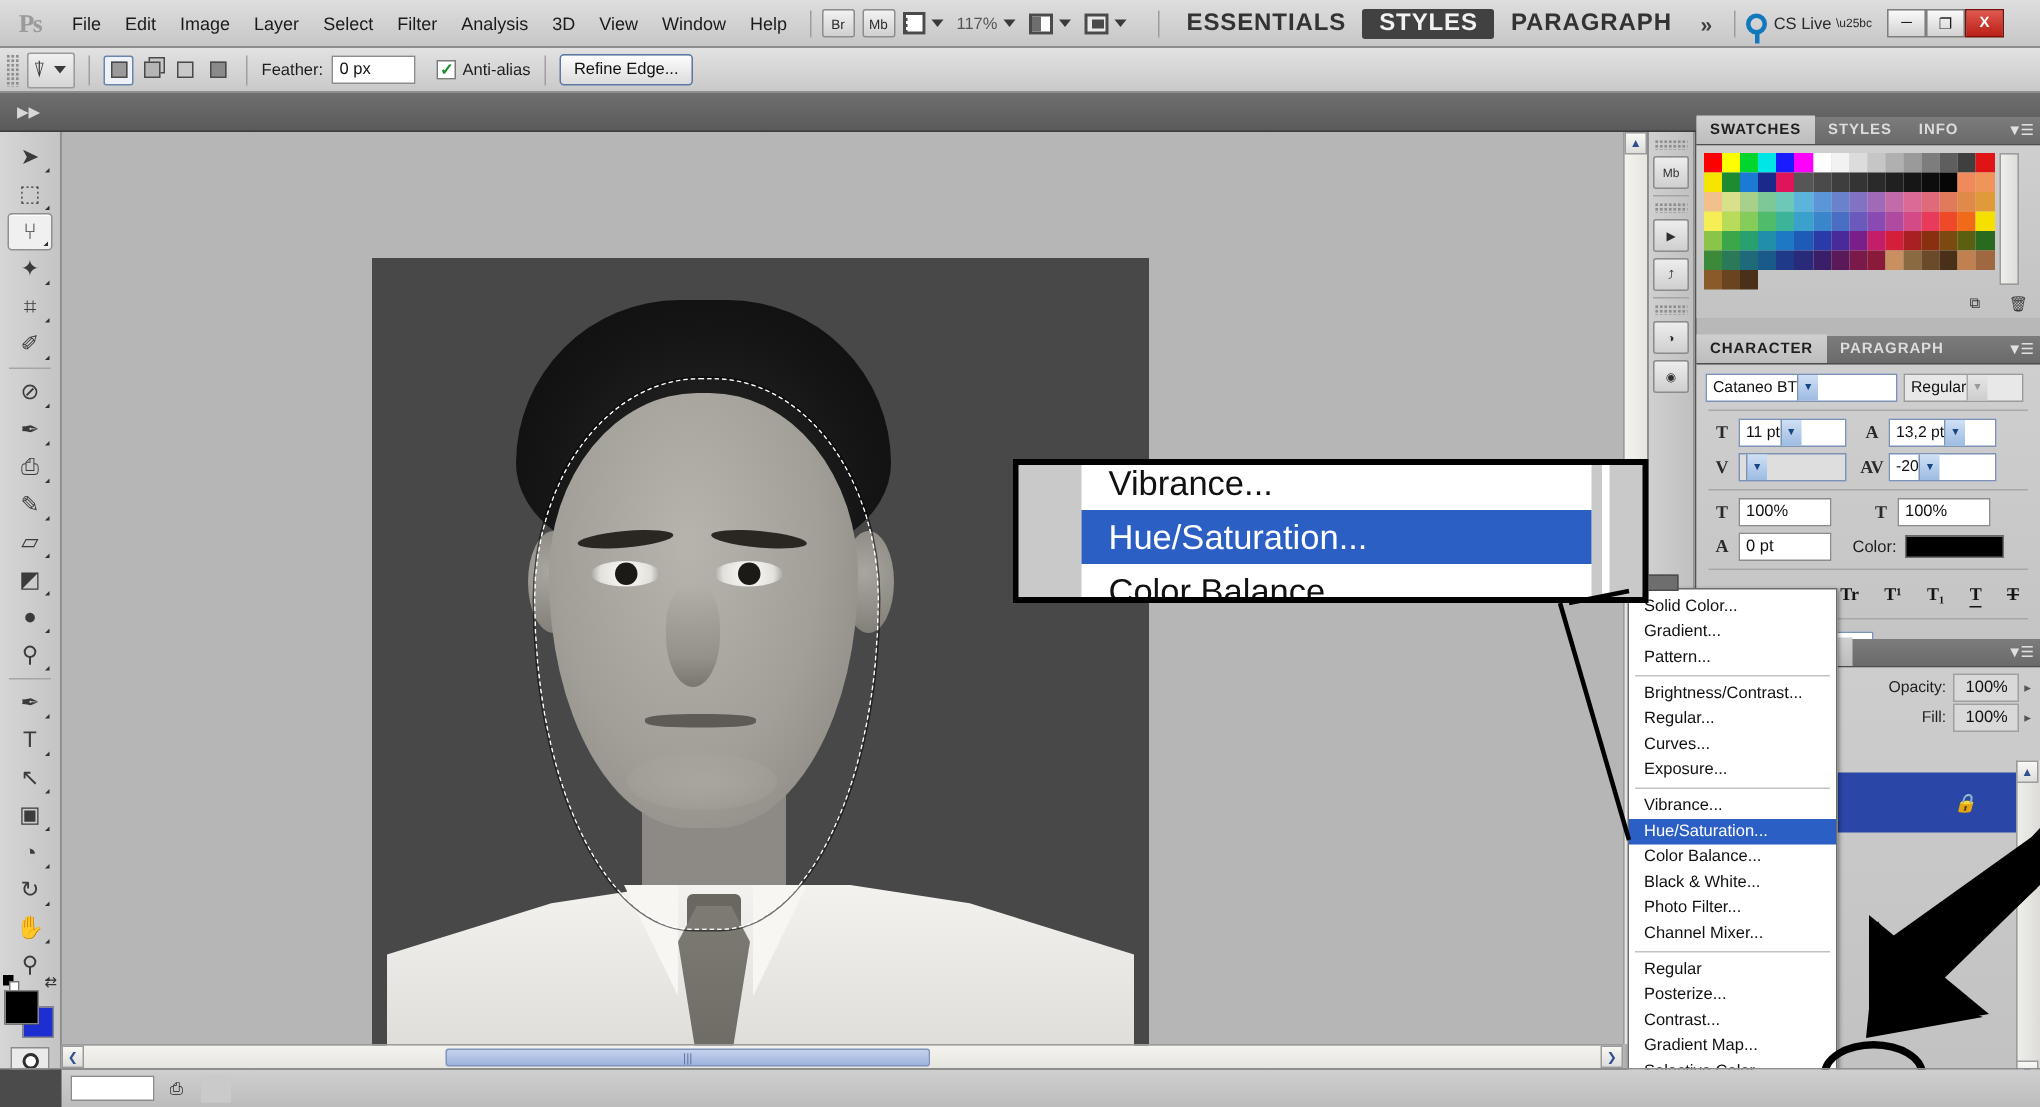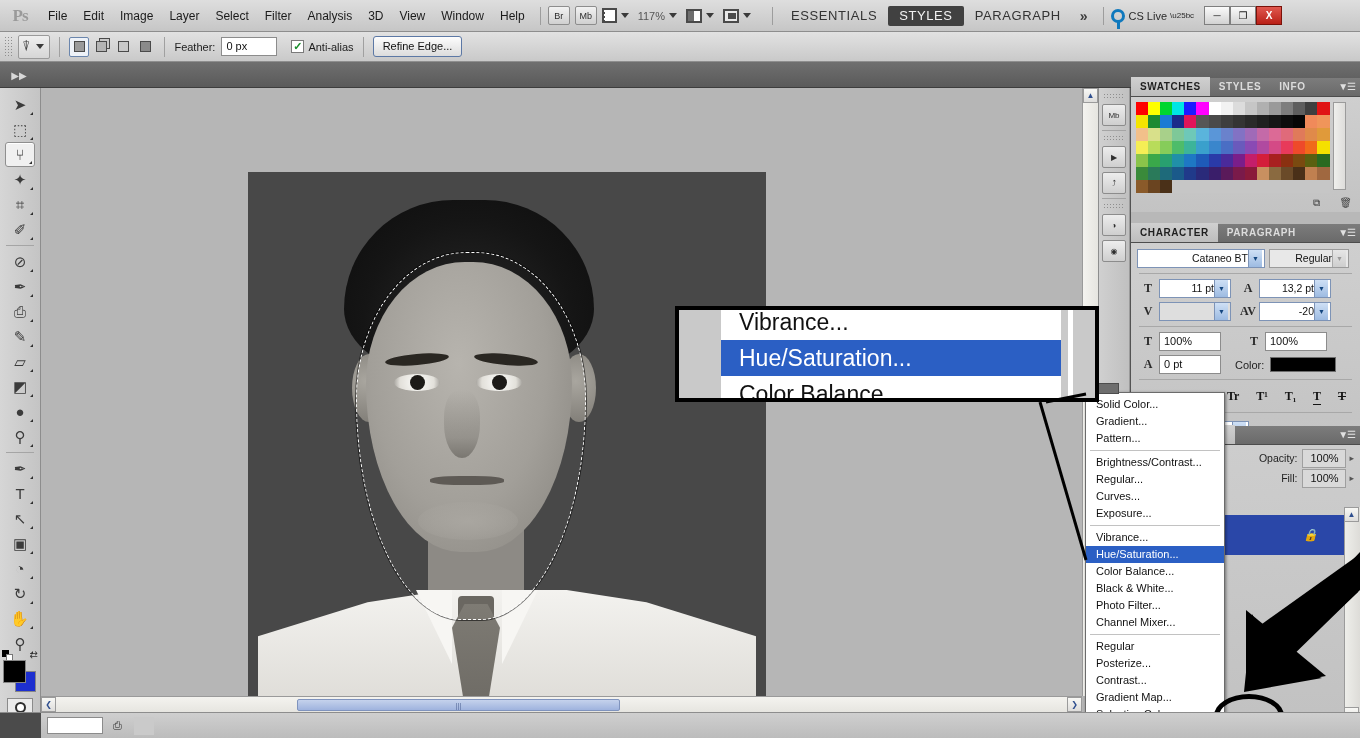--- a/index.html
+++ b/index.html
@@ -44,21 +44,21 @@
   .zoomlabel { font-size:11px; color:#555;text-align:center; }
   .film-icon {
     width:15px;height:15px;border:2px solid #4a4a4a;background:#fff;position:relative;
   }
   .film-icon:before{content:"";position:absolute;left:-2px;top:2px;width:3px;height:2px;background:#4a4a4a;box-shadow:0 4px 0 #4a4a4a,0 8px 0 #4a4a4a;}
   .split-icon{width:16px;height:14px;border:2px solid #4a4a4a;background:#fff;position:relative;}
   .split-icon:before{content:"";position:absolute;left:0;top:0;width:6px;height:10px;background:#6e6e6e;}
   .scr-icon{width:16px;height:14px;border:2px solid #4a4a4a;position:relative;background:#e8e8e8;}
   .scr-icon:before{content:"";position:absolute;left:3px;top:2px;width:8px;height:6px;background:#4a4a4a;}
   .ws-tab {
-    height:20px; line-height:20px; padding:0 11px; font-size:13px; font-weight:normal;
+    height:20px; line-height:20px; padding:0 11px; font-size:16px; font-weight:bold;
     letter-spacing:0.6px; color:#333; cursor:default;
   }
   .ws-tab.active { background:#414141; color:#f2f2f2; border-radius:2px; }
   .chev2 { font-size:14px; color:#3e3e3e; padding:0 8px; font-weight:bold; cursor:default;}
   #cslive { display:flex; align-items:center; font-size:11px; color:#2a2a2a; cursor:default;}
   .cs-o {
     width:14px;height:14px;border:3px solid #1079bd;border-radius:50%;margin-right:4px;position:relative;
   }
   .cs-o:after{content:"";position:absolute;left:3px;top:10px;width:3px;height:7px;background:#1079bd;}
   .wbtn {
@@ -293,21 +293,21 @@
   #swfoot{position:absolute;right:6px;bottom:2px;display:flex;gap:12px;align-items:center;}
   .footicon{width:17px;height:15px;display:flex;align-items:center;justify-content:center;font-size:10px;color:#3a3a3a;cursor:default;}
 
   
   #charbody{padding:6px 6px 4px 6px;}
   .crow{display:flex;align-items:center;margin-bottom:4px;}
   .cicon{width:22px;font-size:12px;color:#2a2a2a;display:flex;align-items:center;justify-content:center;
          font-family:"Liberation Serif",serif;font-weight:bold;}
   .combo{
     height:19px;border:1px solid #7d93b6;background:#fff;font-size:10.5px;line-height:17px;
-    padding:0 2px 0 4px;color:#111;display:flex;align-items:center;justify-content:flex-end;cursor:default;
+    padding:0 2px 0 4px;color:#111;display:flex;align-items:center;justify-content:flex-start;cursor:default;
   }
   .combo.flat{border:1px solid #9b9b9b;background:#e8e8e8;}
   .cbarrow{
     width:14px;height:17px;background:linear-gradient(#cfe0f5,#9dbbe2);
     border-left:1px solid #7d93b6;display:flex;align-items:center;justify-content:center;
     font-size:7px;color:#14467f;
   }
   .cbarrow.dim{background:linear-gradient(#e6e6e6,#cecece);border-left:1px solid #aaa;color:#9a9a9a;}
   .cdiv{height:1px;background:#a8a8a8;margin:5px 2px;}
   #colorswatch{width:66px;height:15px;background:#000;border:1px solid #6d6d6d;}

